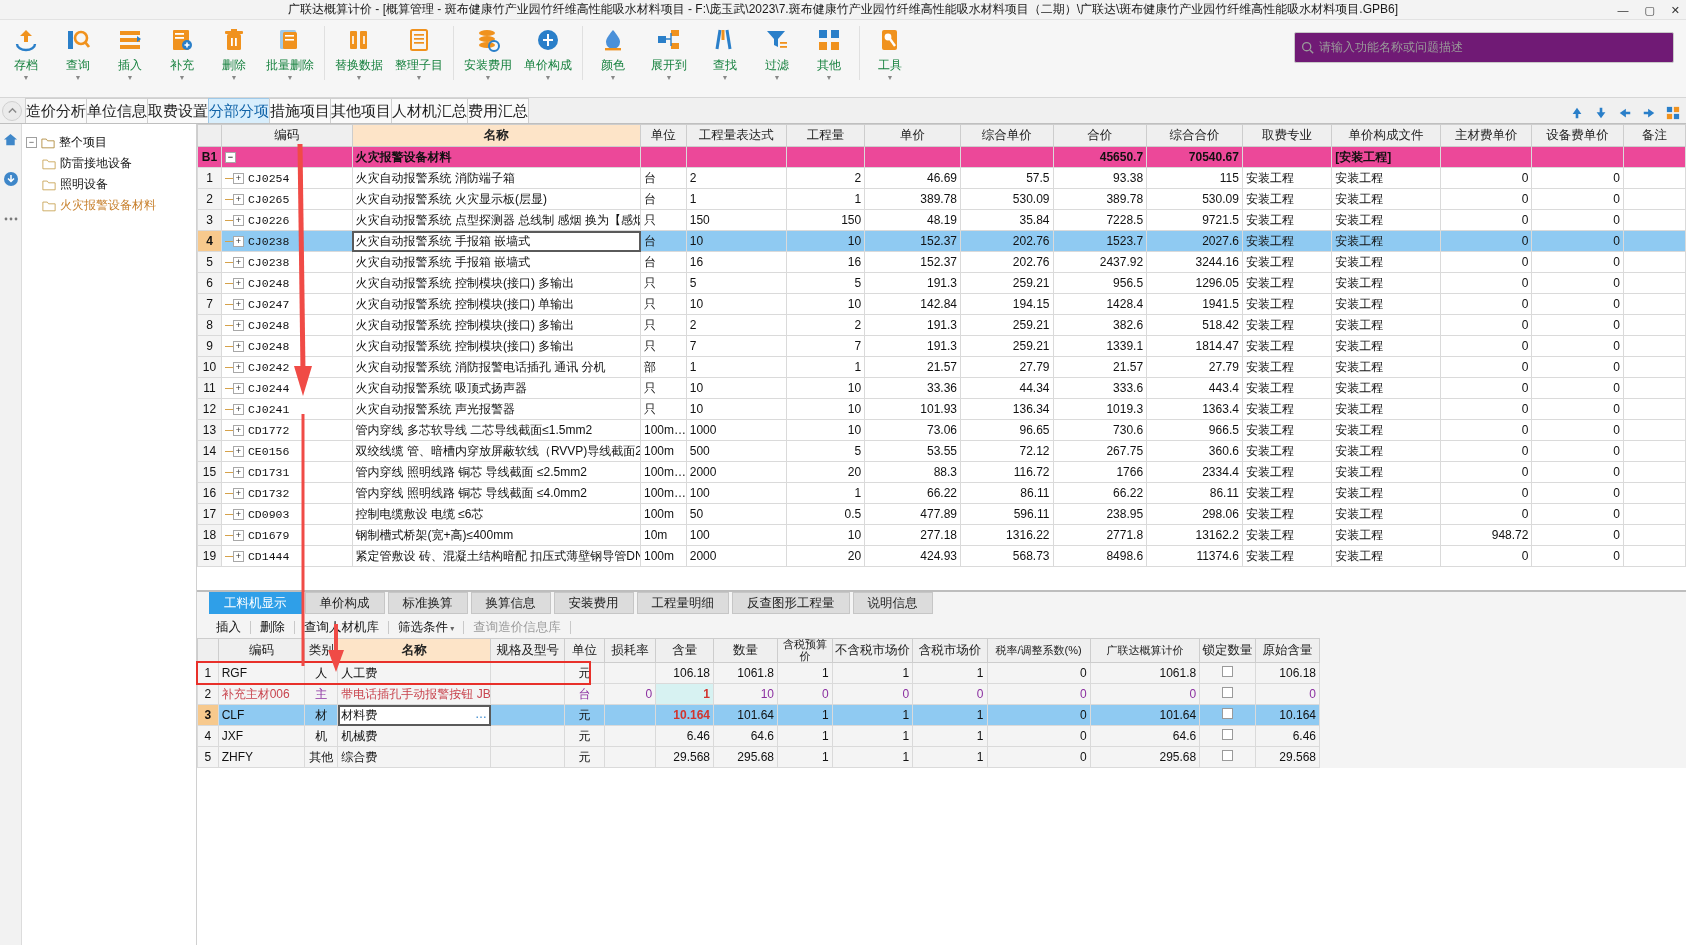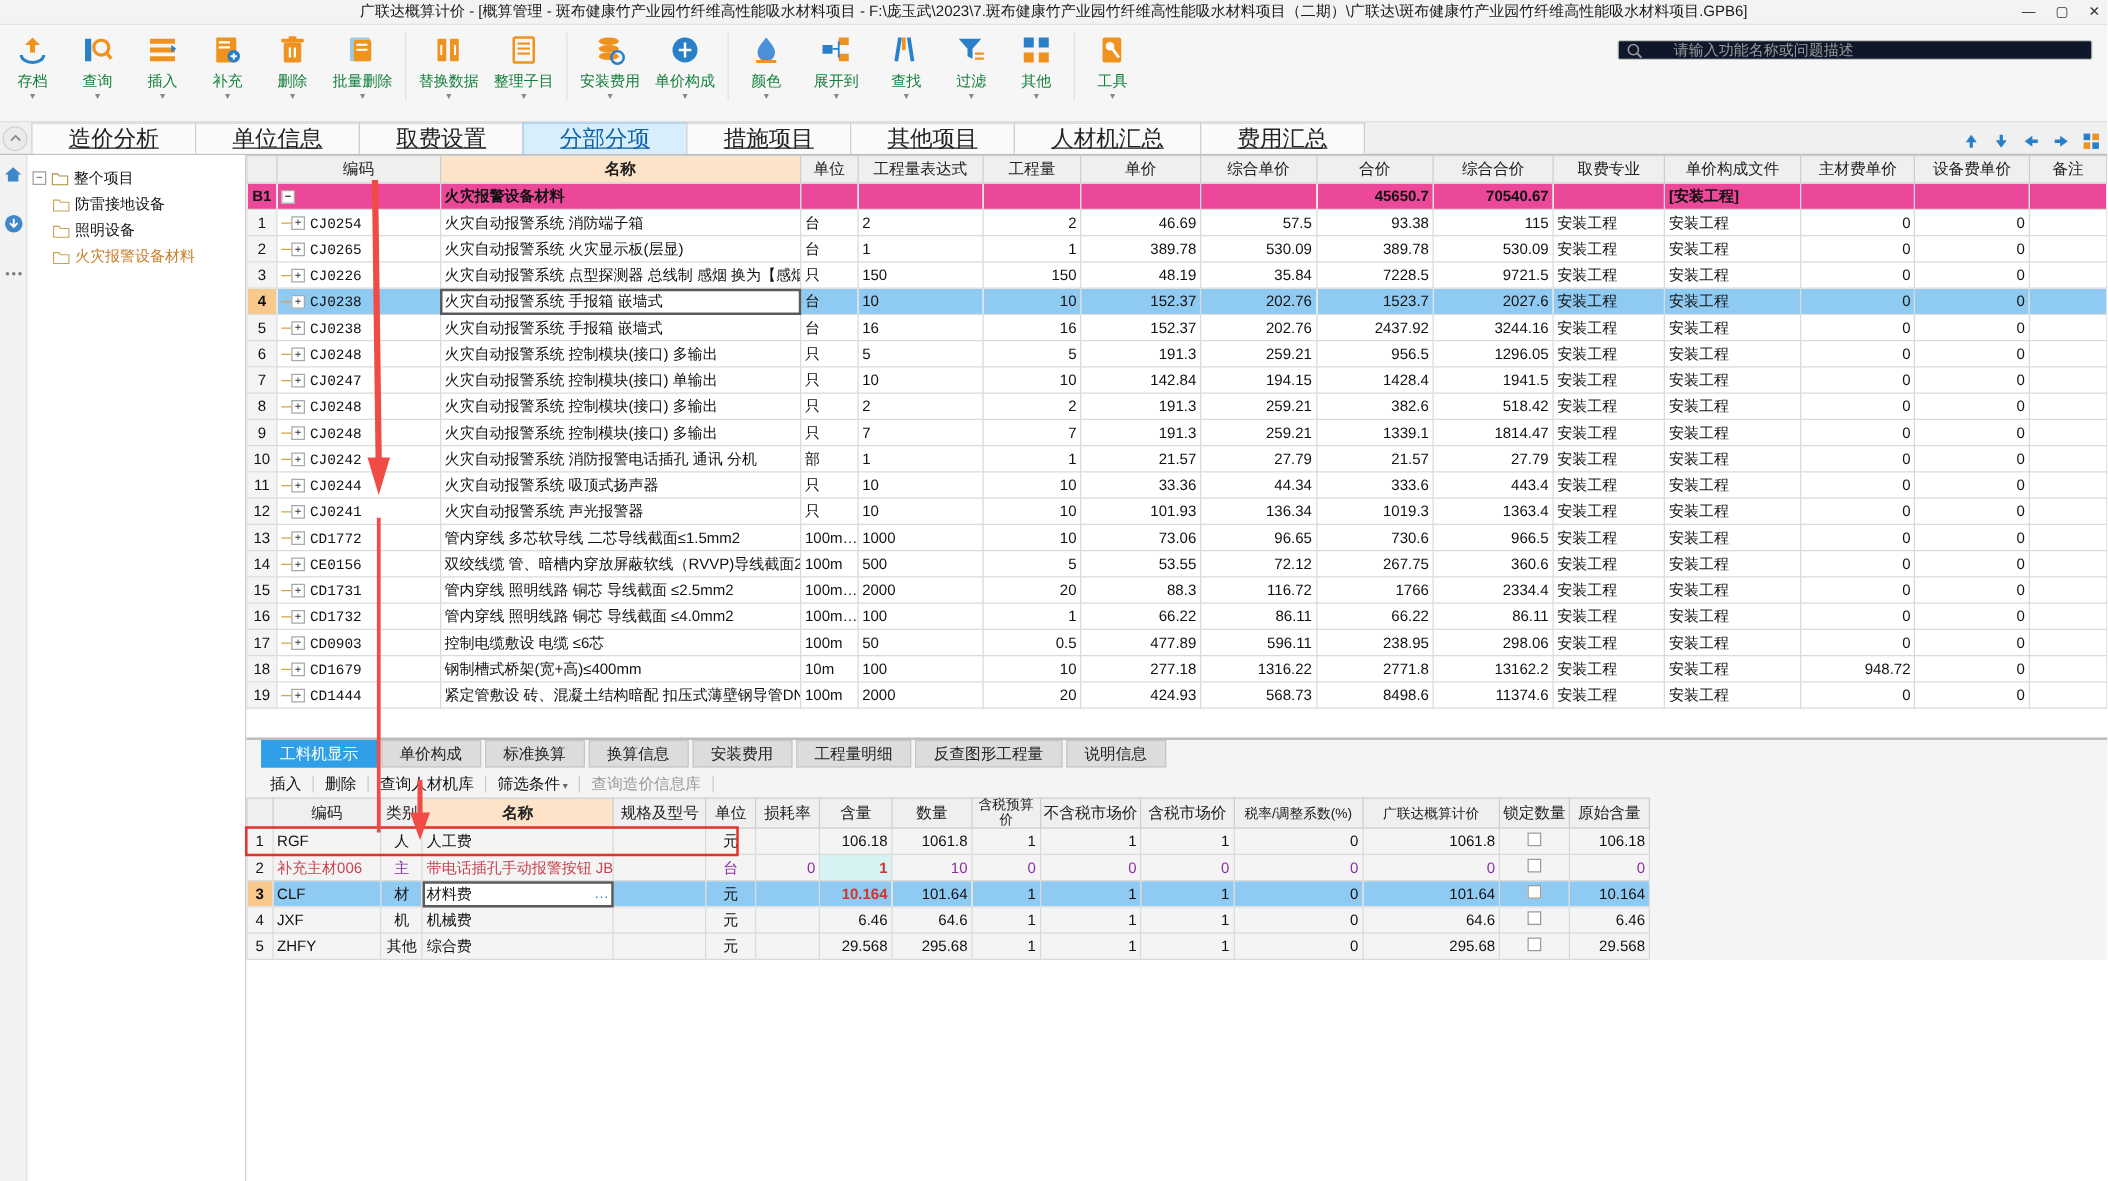--- a/index.html
+++ b/index.html
@@ -40,34 +40,34 @@
     cursor: default;
   }
   .rb-item.wide { width: 60px; }
   .rb-ic { width: 28px; height: 28px; display:flex; align-items:center; justify-content:center; }
   .rb-lbl { font-size: 12px; color: #15803d; margin-top: 3px; white-space: nowrap; }
   .rb-caret { font-size: 7px; color:#888; line-height: 6px; margin-top:1px; }
   .rb-sep { width: 1px; height: 54px; background: #e0e0e0; margin: 6px 4px 0 4px; }
 
   .searchbox {
     position: absolute; right: 12px; top: 12px;
-    width: 380px; height: 16px; border: 1px solid #c8c8c8; background:#0f172a;
-    border-radius: 2px; display: flex; align-items: center; padding: 0 6px; gap: 20px;
+    width: 380px; height: 31px; border: 1px solid #c8c8c8; background:#701a75;
+    border-radius: 2px; display: flex; align-items: center; padding: 0 6px;
   }
   .searchbox .ph { color: #9a9a9a; font-size: 12px; margin-left: 5px; }
 
   
   .tabbar {
     height: 26px; background: #f0f0f0; border-bottom: 1px solid #bfbfbf;
     display: flex; align-items: flex-end; padding-left: 25px; position: relative;
   }
   .tab {
-    height: 25px; line-height: 24px; padding: 0 29px;
+    height: 25px; line-height: 24px; padding: 0 0;
     border: 1px solid #cfcfcf; border-bottom: none; background: #fafafa;
-    margin-right: -1px; font-size: 18px; color: #222; cursor: default; text-decoration: underline;
+    margin-right: -1px; font-size: 15px; color: #222; cursor: default;
   }
   .tab.active { background: #d8eefc; color: #1063a8; border-color:#9fc9e8; }
   .collapse-btn {
     position: absolute; left: 2px; top: 3px; width: 20px; height: 20px;
     border-radius: 50%; background:#ebebeb; border:1px solid #d0d0d0;
     display:flex;align-items:center;justify-content:center; color:#8a8a8a; font-size:10px;
   }
   .tabbar-right { position:absolute; right: 6px; bottom: 3px; display:flex; gap:10px; align-items:center;}
 
   

